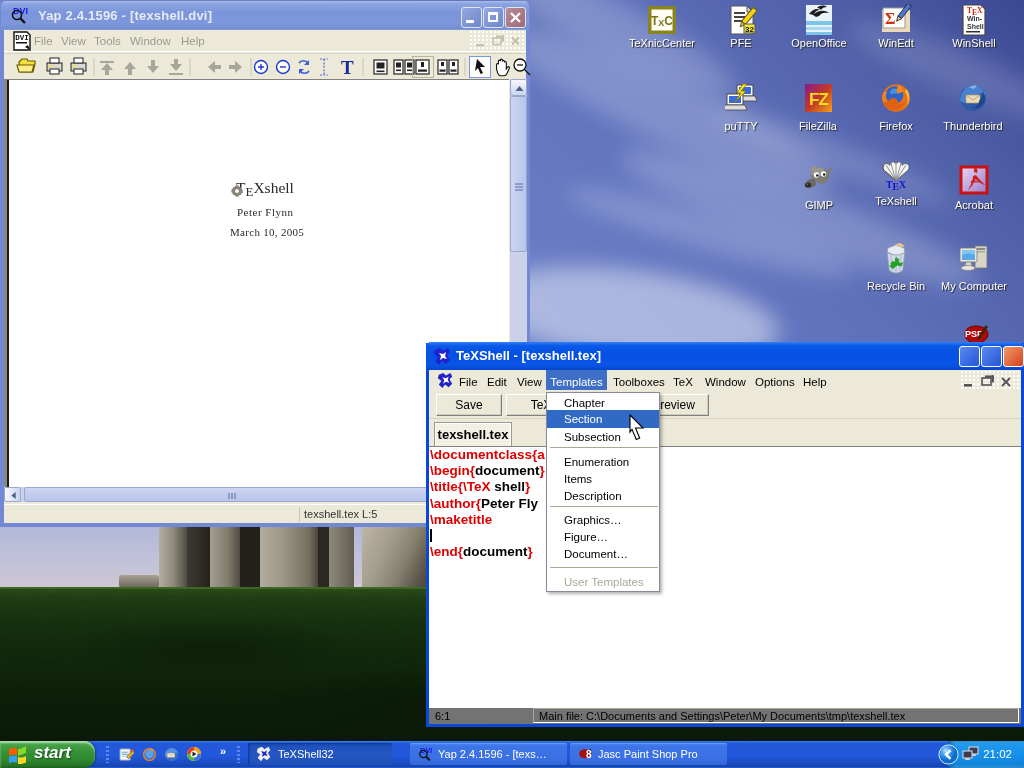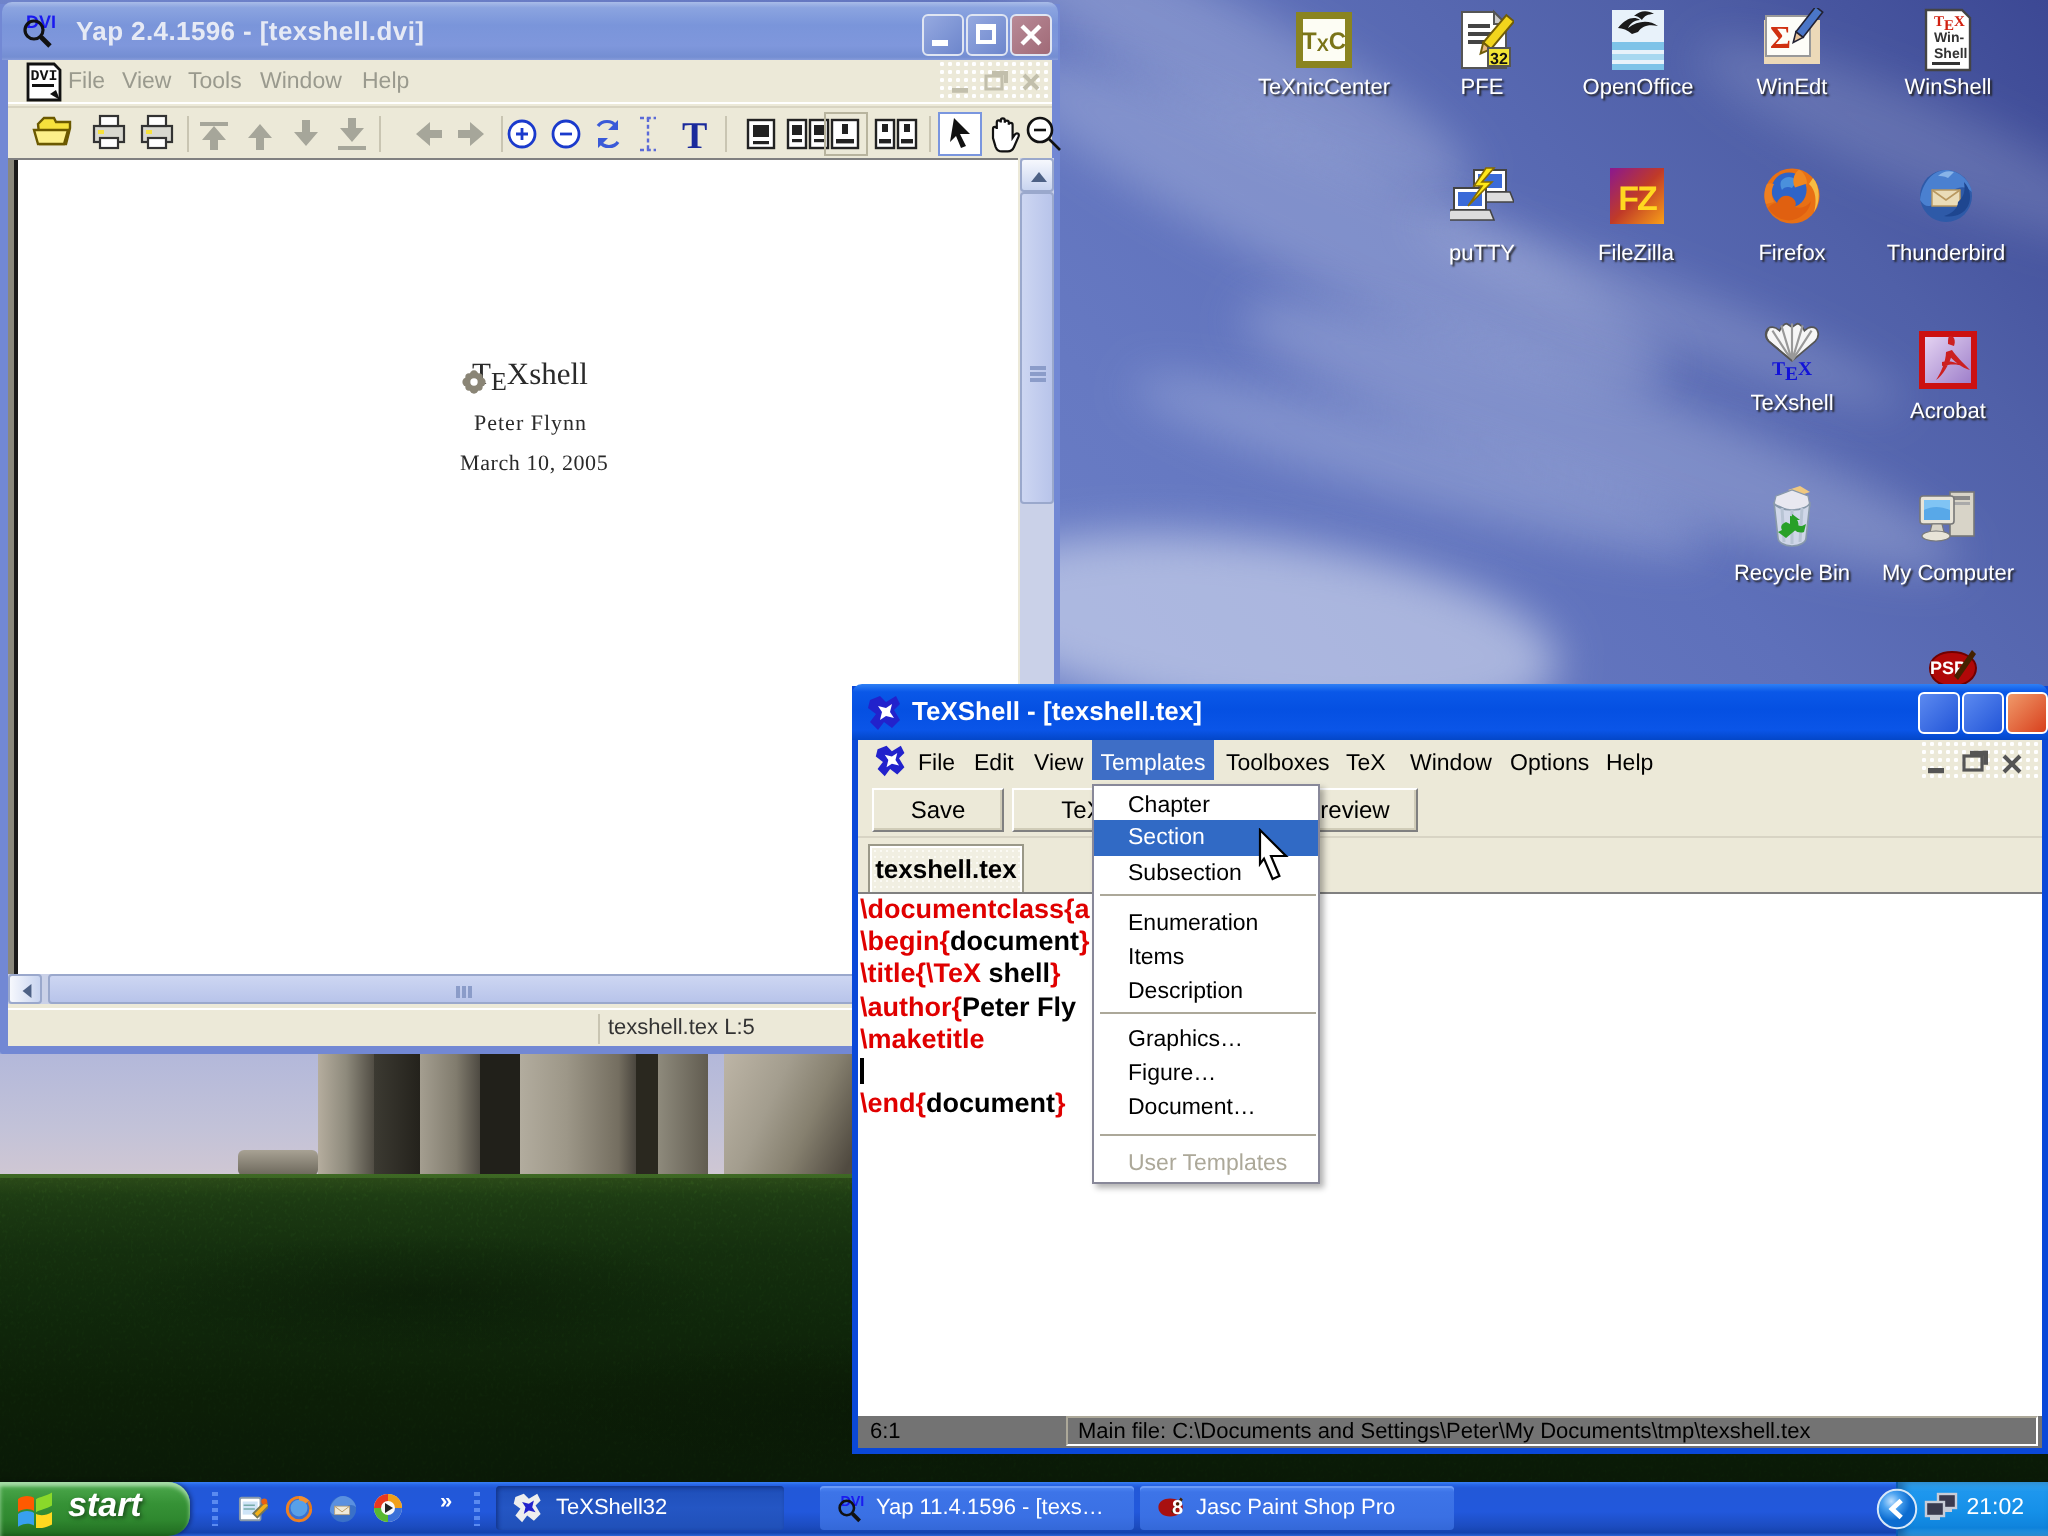--- a/index.html
+++ b/index.html
@@ -187,20 +187,31 @@
   <div class="dicon" style="left:935px;top:82px"><svg viewBox="0 0 32 32">
         <circle cx="16" cy="16" r="13" fill="#2e5aa8"></circle>
         <path d="M16 3c6 0 12 5 13 11-3-3-6-3-9-1l-10 7c-3 2-5 1-7-2C4 10 9 3 16 3z" fill="#4a80d0"></path>
         <path d="M9 13h14l-7 6z" fill="#fff"></path>
         <path d="M9 13h14v8H9z" fill="#eadcb8" stroke="#b89860" stroke-width=".7"></path>
         <path d="M9 13l7 5 7-5" fill="none" stroke="#b89860" stroke-width=".8"></path>
         <path d="M25 9c3 3 4 8 2 12-2 4-7 6-12 5 4-1 7-4 7-7 2-2 4-4 3-10z" fill="#1e4690"></path>
         <path d="M12 6c2-2 5-3 8-2l-3 3c-2-1-4-1-5-1z" fill="#88b4e8"></path>
       </svg><div class="lbl">Thunderbird</div></div>
 
+  <div class="dicon r3" style="left:781px;top:164px"><svg viewBox="0 0 32 32">
+        <path d="M9 7C8 3 10 1 12 2l3 2c3-1 6 0 8 2l6-3c0 3-1 5-3 6 1 3 0 7-3 9-3 2-8 2-11-1l-4 2 1-4c-2-3-2-6 0-8z" fill="#7d7d76"></path>
+        <path d="M9 7C8 3 10 1 12 2l3 2c2-.6 4-.4 6 .4L19 12 8 11c0-2 .3-3 1-4z" fill="#96968e"></path>
+        <circle cx="13.5" cy="11" r="2.7" fill="#fff"></circle>
+        <circle cx="14.3" cy="11.5" r="1.3" fill="#1a1a1a"></circle>
+        <circle cx="20.5" cy="10" r="2.7" fill="#fff"></circle>
+        <circle cx="21.2" cy="10.5" r="1.3" fill="#1a1a1a"></circle>
+        <path d="M12 15c-4-1-8 1-9 4-1 2 0 4 2 4.5 3 .8 7-.5 8-3z" fill="#6b6b64"></path>
+        <ellipse cx="5" cy="21" rx="3.2" ry="2.6" fill="#2e2e2a"></ellipse>
+        <ellipse cx="4.2" cy="20.4" rx="1" ry=".8" fill="#666"></ellipse>
+      </svg><div class="lbl">GIMP</div></div>
   <div class="dicon r3" style="left:858px;top:160px"><svg viewBox="0 0 36 36">
         <path d="M18 23L5 12C2 9 3 4 7 4c2 0 3 1 4 2 1-2 2-4 4-4l3 2 3-2c2 0 3 2 4 4 1-1 2-2 4-2 4 0 5 5 2 8z" fill="#f6f6f6" stroke="#555" stroke-width="1"></path>
         <path d="M18 23L7 6M18 23L12 3M18 23L18 2M18 23L24 3M18 23L29 6" stroke="#999" stroke-width="1.2" fill="none"></path>
         <path d="M18 23L5 12C3 10 3 7 5 5" stroke="#555" stroke-width="1" fill="none"></path>
         <text x="18" y="31" font-size="11" font-weight="bold" fill="#1212d8" text-anchor="middle" font-family="Liberation Serif">T<tspan dy="2.5">E</tspan><tspan dy="-2.5">X</tspan></text>
       </svg><div class="lbl">TeXshell</div></div>
   <div class="dicon" style="left:858px;top:242px"><svg viewBox="0 0 32 32">
         <path d="M14 3l6-2 5 3-6 2z" fill="#f0c880"></path>
         <path d="M8 6l8-3 8 3 1 5-9 3-9-4z" fill="#e8e8f0" stroke="#8899aa" stroke-width=".6"></path>
         <path d="M7 9c0 2 4 4 9 4s9-2 9-4l-2 18c0 2-3 4-7 4s-7-2-7-4z" fill="#dfe5ef" stroke="#8899aa" stroke-width=".8" fill-opacity=".85"></path>
@@ -520,21 +531,21 @@
           <path d="M6 6l4 1 3-2-1 4 2 3-4-1-3 2 1-4z" fill="#22c"></path>
         </svg>
       <span style="position:absolute;left:30px;top:5px">TeXShell32</span>
       </div>
     <div class="tkbtn" style="left:410px;width:157px;background:linear-gradient(180deg,#5088f4 0%,#3d74e8 14%,#3a70e4 70%,#3468d8 100%);box-shadow:inset 0 1px 0 #6a9af8">
       <svg style="position:absolute;left:7px;top:3px" width="16" height="16" viewBox="0 0 20 20">
           <text x="4" y="9" font-size="9" font-weight="bold" fill="#1a1af0" font-family="Liberation Sans">DVI</text>
           <circle cx="8" cy="10" r="4.5" fill="none" stroke="#111" stroke-width="1.6"></circle>
           <line x1="11.5" y1="13.5" x2="16" y2="18" stroke="#111" stroke-width="2.4"></line>
         </svg>
-      <span style="position:absolute;left:28px;top:5px">Yap 11.4.1596 - [texs…</span>
+      <span style="position:absolute;left:28px;top:5px">Yap 2.4.1596 - [texs…</span>
       </div>
     <div class="tkbtn" style="left:570px;width:157px;background:linear-gradient(180deg,#5088f4 0%,#3d74e8 14%,#3a70e4 70%,#3468d8 100%);box-shadow:inset 0 1px 0 #6a9af8">
       <svg style="position:absolute;left:6px;top:4px" width="17" height="13" viewBox="0 0 32 20">
           <path d="M6 10c0-5 5-8 11-8s12 3 12 8-5 9-12 9S6 15 6 10z" fill="#a81010"></path>
           <path d="M27 1l-9 13 2 2 9-13z" fill="#442200"></path>
         </svg>
       <span style="position:absolute;left:16px;top:6px;font-size:10px;font-weight:bold;color:#fff">8</span>
       <span style="position:absolute;left:28px;top:5px">Jasc Paint Shop Pro</span>
       </div>
     <div id="tray">

